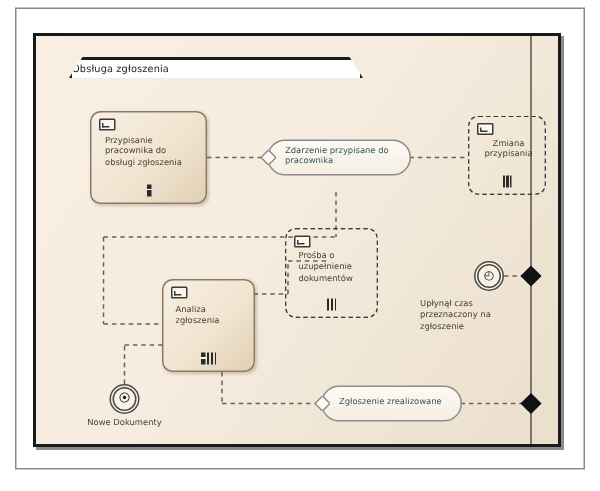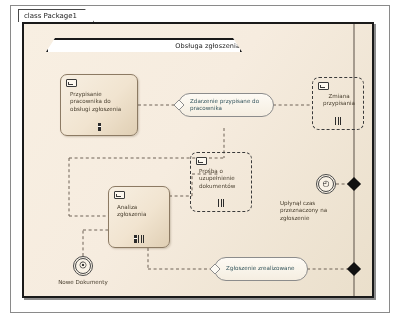--- a/index.html
+++ b/index.html
@@ -42,21 +42,21 @@
   .canvas-inner{position:absolute;inset:0;overflow:hidden;}
 
   
   .banner{
     position:absolute;left:22px;top:14px;width:196px;height:14px;
     border:2px solid #1a1a1a;border-bottom:none;
     background:#ffffff;
     box-sizing:border-box;
     -webkit-clip-path:polygon(9px 0,calc(100% - 9px) 0,100% 100%,0 100%);
     clip-path:polygon(9px 0,calc(100% - 9px) 0,100% 100%,0 100%);
-    display:flex;align-items:center;justify-content:flex-end;
+    display:flex;align-items:center;justify-content:flex-start;
   }
   .banner span{font-size:6.5px;color:#1a1a1a;letter-spacing:.1px;white-space:nowrap;}
 
   
   .wires{position:absolute;left:0;top:0;width:352px;height:276px;pointer-events:none;}
 
   
   .node{position:absolute;box-sizing:border-box;}
 
   
@@ -131,23 +131,20 @@
     transform:rotate(45deg);
   }
 </style>
 </head>
 <body>
 
 <div id="root">
 
   <div class="outer-frame"></div>
 
-  <div class="pkg-tab">
-    <span>class Package1</span>
-  </div>
 
   <div class="canvas">
     <div class="canvas-inner">
 
       <svg class="wires" viewBox="0 0 352 276">
         <g stroke="#6e6257" stroke-width="1" fill="none" stroke-dasharray="3,2.6">
 
           <line x1="114" y1="81" x2="152" y2="81"></line>
 
           <line x1="249" y1="81" x2="286" y2="81"></line>

